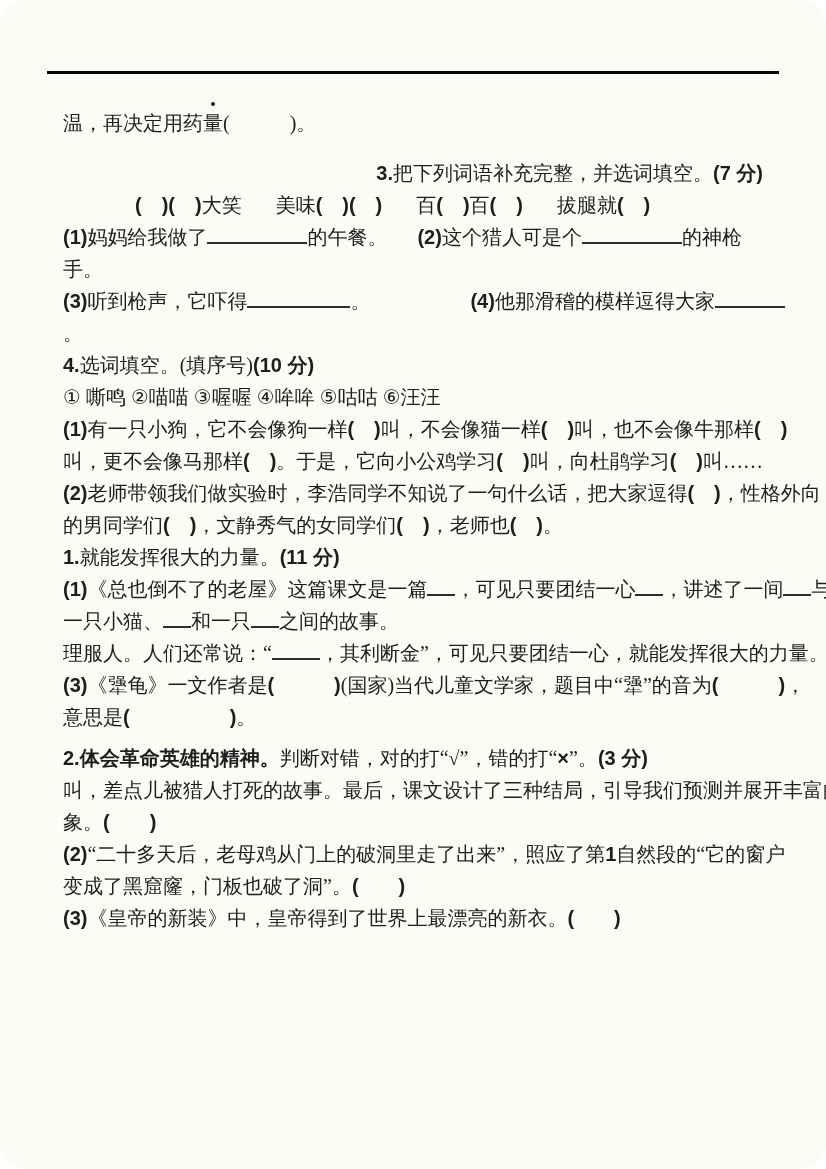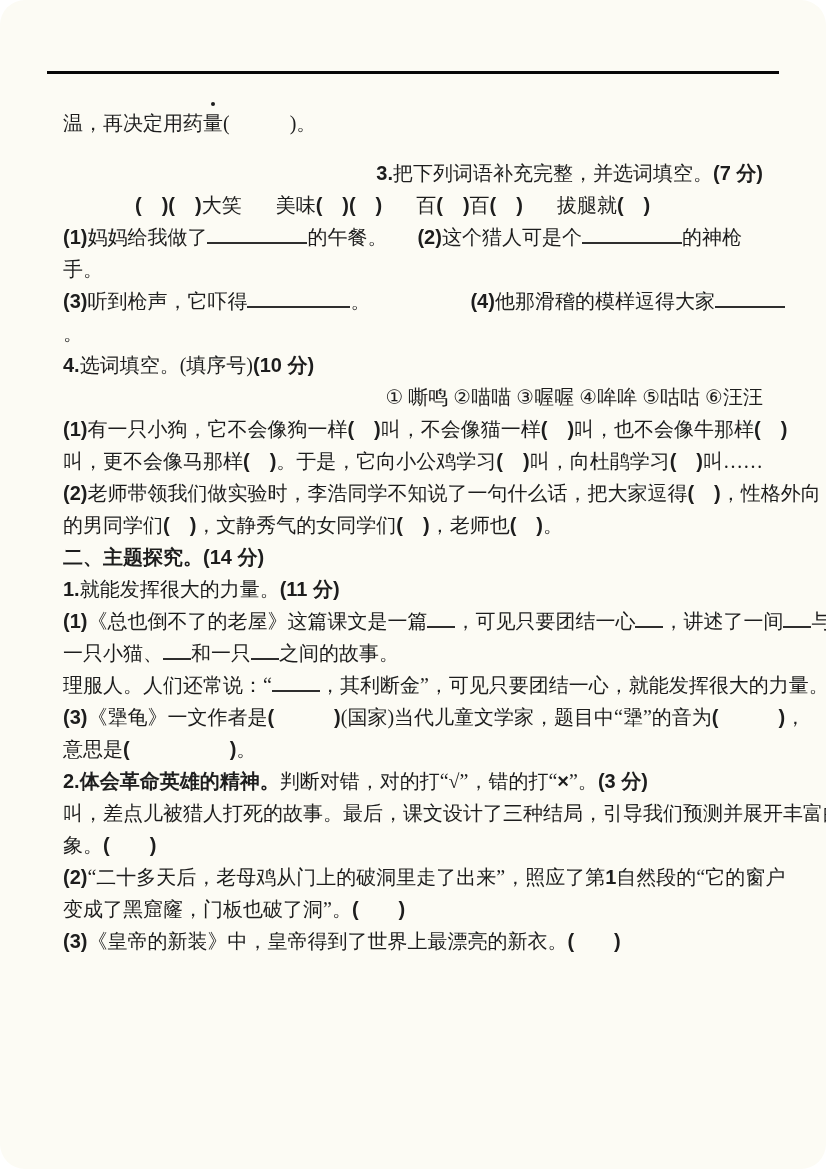--- a/index.html
+++ b/index.html
@@ -25,21 +25,21 @@
     top: 107px;
     width: 700px;
     font-size: 20px;
     color: #1d1d1d;
   }
   .line {
     line-height: 32px;
     min-height: 32px;
     white-space: nowrap;
   }
-  .line.center { text-align: right; }
+  .line.center { text-align: left; }
   .line.indent { padding-left: 72px; }
   .seg-b {
     font-weight: 700;
     font-family: "Liberation Sans", "DejaVu Sans", sans-serif;
   }
   .blank {
     display: inline-block;
     height: 0.95em;
     border-bottom: 2px solid #2e2e2e;
     vertical-align: baseline;
@@ -70,27 +70,26 @@
       <div class="line"><span class="seg-b">(1)</span><span>妈妈给我做了</span><span class="blank" style="width: 100px;"></span><span>的午餐。</span><span class="gap" style="width: 30px;"></span><span class="seg-b">(2)</span><span>这个猎人可是个</span><span class="blank" style="width: 100px;"></span><span>的神枪</span></div>
       <div class="line"><span>手。</span></div>
       <div class="line"><span class="seg-b">(3)</span><span>听到枪声，它吓得</span><span class="blank" style="width: 103px;"></span><span>。</span><span class="gap" style="width: 100px;"></span><span class="seg-b">(4)</span><span>他那滑稽的模样逗得大家</span><span class="blank" style="width: 70px;"></span></div>
       <div class="line"><span>。</span></div>
       <div class="line"><span class="seg-b">4.</span><span>选词填空。(填序号)</span><span class="seg-b">(10 分)</span></div>
       <div class="line center"><span>① 嘶鸣 ②喵喵 ③喔喔 ④哞哞 ⑤咕咕 ⑥汪汪</span></div>
       <div class="line"><span class="seg-b">(1)</span><span>有一只小狗，它不会像狗一样</span><span class="seg-b">(　)</span><span>叫，不会像猫一样</span><span class="seg-b">(　)</span><span>叫，也不会像牛那样</span><span class="seg-b">(　)</span></div>
       <div class="line"><span>叫，更不会像马那样</span><span class="seg-b">(　)</span><span>。于是，它向小公鸡学习</span><span class="seg-b">(　)</span><span>叫，向杜鹃学习</span><span class="seg-b">(　)</span><span>叫……</span></div>
       <div class="line"><span class="seg-b">(2)</span><span>老师带领我们做实验时，李浩同学不知说了一句什么话，把大家逗得</span><span class="seg-b">(　)</span><span>，性格外向</span></div>
       <div class="line"><span>的男同学们</span><span class="seg-b">(　)</span><span>，文静秀气的女同学们</span><span class="seg-b">(　)</span><span>，老师也</span><span class="seg-b">(　)</span><span>。</span></div>
-      <div class="line"><span class="seg-b">二、主题探究。(14 分)</span></div>
       <div class="line"><span class="seg-b">1.</span><span>就能发挥很大的力量。</span><span class="seg-b">(11 分)</span></div>
       <div class="line"><span class="seg-b">(1)</span><span>《总也倒不了的老屋》这篇课文是一篇</span><span class="blank" style="width: 28px;"></span><span>，可见只要团结一心</span><span class="blank" style="width: 28px;"></span><span>，讲述了一间</span><span class="blank" style="width: 28px;"></span><span>与</span></div>
       <div class="line"><span>一只小猫、</span><span class="blank" style="width: 28px;"></span><span>和一只</span><span class="blank" style="width: 28px;"></span><span>之间的故事。</span></div>
       <div class="line"><span>理服人。人们还常说：“</span><span class="blank" style="width: 48px;"></span><span>，其利断金”，可见只要团结一心，就能发挥很大的力量。</span></div>
       <div class="line"><span class="seg-b">(3)</span><span>《犟龟》一文作者是</span><span class="seg-b">(　　　)</span><span>(国家)当代儿童文学家，题目中“犟”的音为</span><span class="seg-b">(　　　)</span><span>，</span></div>
       <div class="line"><span>意思是</span><span class="seg-b">(　　　　　)</span><span>。</span></div>
-      <div class="line" style="margin-top: 0;"><span class="seg-b">2.</span><span class="seg-b">体会革命英雄的精神。</span><span>判断对错，对的打“√”，错的打“</span><span class="seg-b">×</span><span>”。</span><span class="seg-b">(3 分)</span></div>
+      <div class="line" style="margin-top: 9px;"><span class="seg-b">2.</span><span class="seg-b">体会革命英雄的精神。</span><span>判断对错，对的打“√”，错的打“</span><span class="seg-b">×</span><span>”。</span><span class="seg-b">(3 分)</span></div>
       <div class="line"><span>叫，差点儿被猎人打死的故事。最后，课文设计了三种结局，引导我们预测并展开丰富的想</span></div>
       <div class="line"><span>象。</span><span class="seg-b">(　　)</span></div>
       <div class="line"><span class="seg-b">(2)</span><span>“二十多天后，老母鸡从门上的破洞里走了出来”，照应了第</span><span class="seg-b">1</span><span>自然段的“它的窗户</span></div>
       <div class="line"><span>变成了黑窟窿，门板也破了洞”。</span><span class="seg-b">(　　)</span></div>
       <div class="line"><span class="seg-b">(3)</span><span>《皇帝的新装》中，皇帝得到了世界上最漂亮的新衣。</span><span class="seg-b">(　　)</span></div>
     </div>
 </div>
 
 </body></html>

